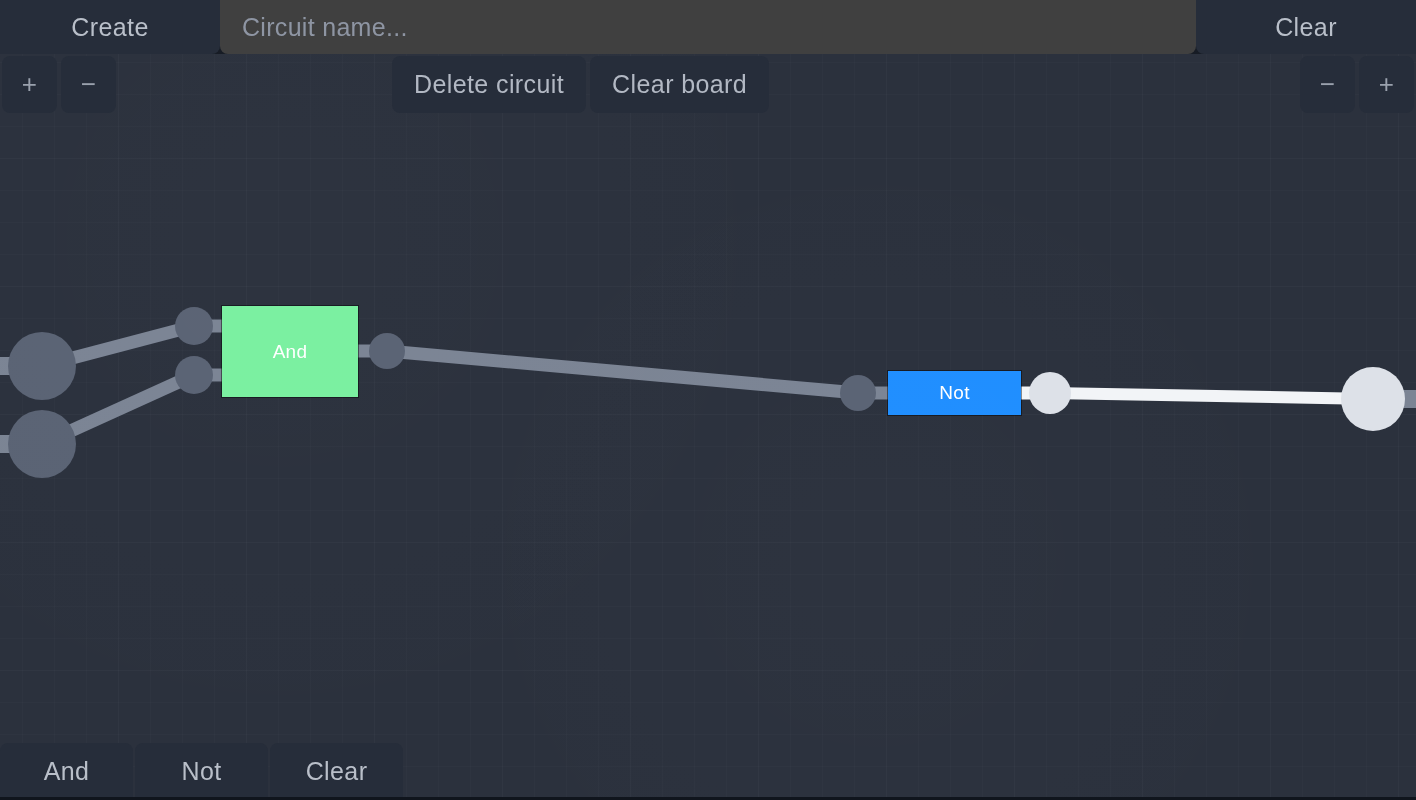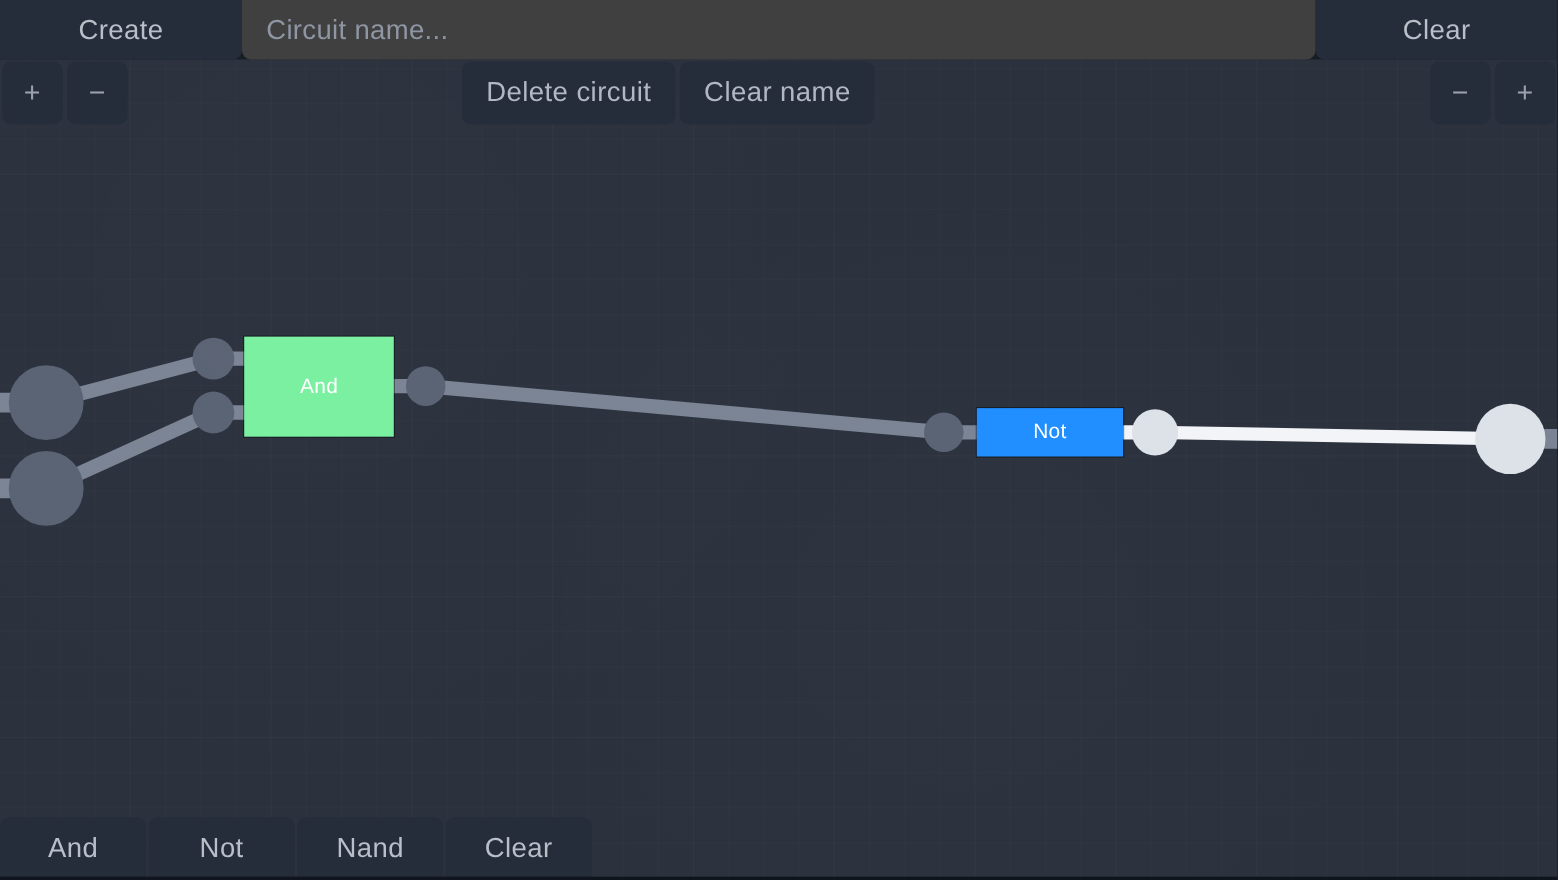--- a/index.html
+++ b/index.html
@@ -122,21 +122,21 @@
   }
   #menu-button {
     width: 220px;
     height: 54px;
     border-radius: 0 0 0 8px;
   }
 
   .row2 { position: absolute; top: 0; display: flex; gap: 4px; }
   #zoom-left  { left: 2px; }
   #zoom-right { right: 2px; }
-  #action-group { left: 420px; display: flex; gap: 4px; }
+  #action-group { left: 392px; display: flex; gap: 4px; }
 
   .icon-btn {
     width: 55px;
     height: 57px;
     border-radius: 8px;
     font-size: 26px;
     color: #9aa1ad;
   }
   .action-btn {
     height: 57px;
@@ -229,31 +229,30 @@
 
   <div id="topbar-2">
 
     <div class="row2" id="zoom-left">
       <button class="tb-btn icon-btn">+</button>
       <button class="tb-btn icon-btn">−</button>
     </div>
 
     <div class="row2" id="action-group">
       <button class="tb-btn action-btn">Delete circuit</button>
-      <button class="tb-btn action-btn">Clear name</button>
+      <button class="tb-btn action-btn">Clear board</button>
     </div>
 
     <div class="row2" id="zoom-right">
       <button class="tb-btn icon-btn">−</button>
       <button class="tb-btn icon-btn">+</button>
     </div>
 
   </div>
 
   <div id="bottombar">
     <button class="palette-btn">And</button>
     <button class="palette-btn">Not</button>
-    <button class="palette-btn">Nand</button>
     <button class="palette-btn">Clear</button>
   </div>
   <div id="bottombar-strip"></div>
 
 </div>
 
 </body></html>

